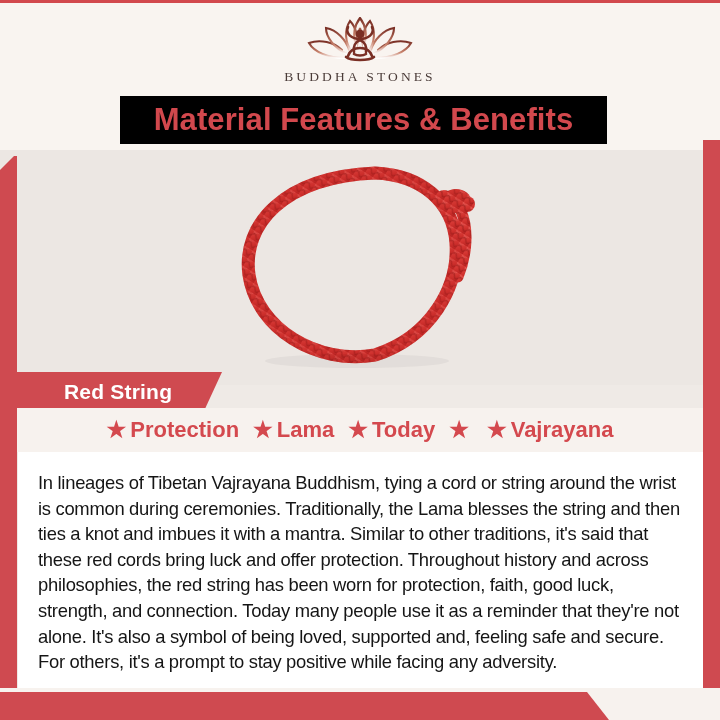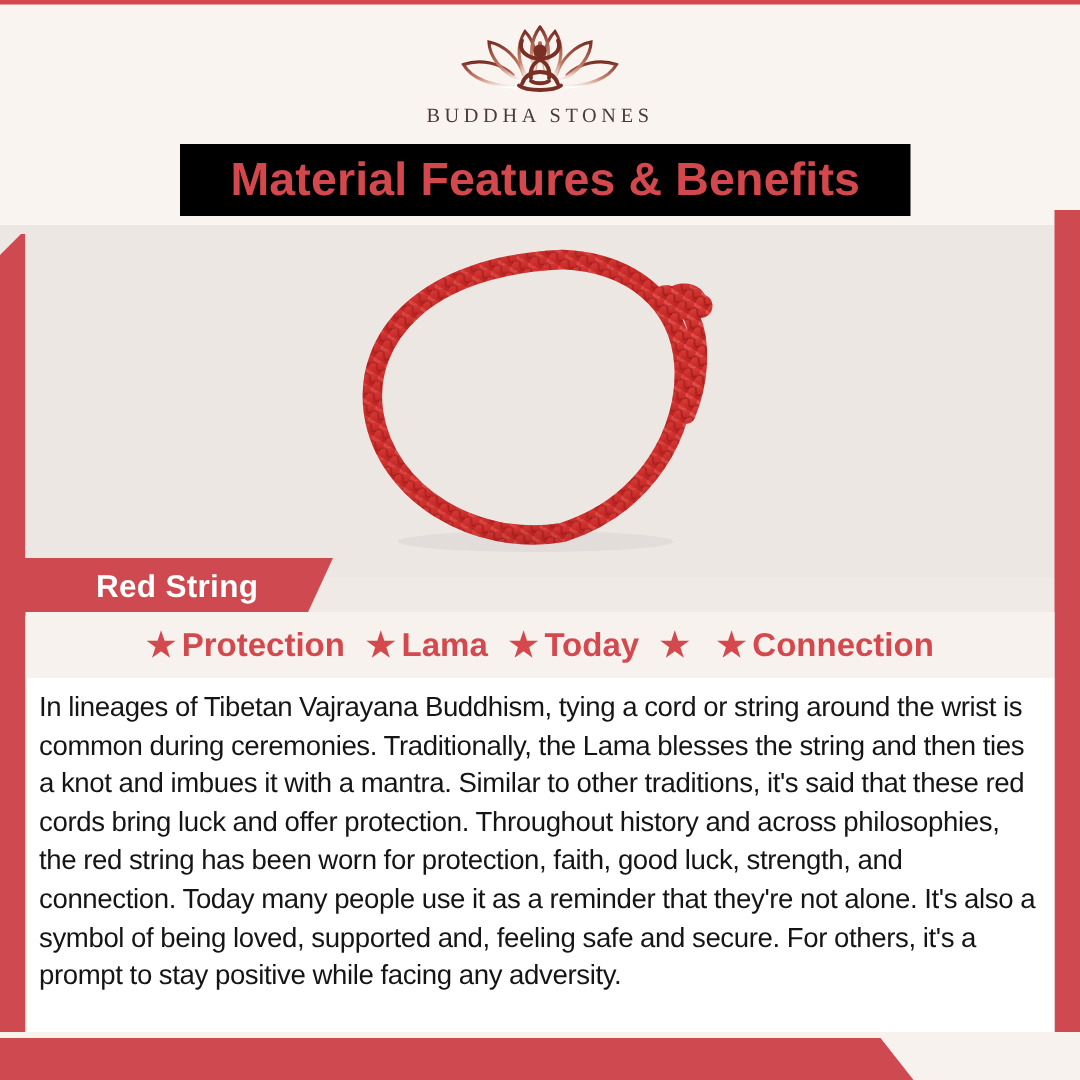--- a/index.html
+++ b/index.html
@@ -112,21 +112,21 @@
   .benefit + .benefit{margin-left:14px;}
 
   
   .text-panel{
     position:absolute;left:18px;top:452px;width:685px;height:236px;
     background:#ffffff;
     padding:6px 10px 0 8px;
     box-sizing:border-box;
   }
   .body-text{
-    margin:0;
+    margin:12px;
     font-family:"Liberation Sans", sans-serif;
     font-size:18.4px;
     line-height:25.6px;
     color:#151515;
     font-weight:normal;
     letter-spacing:-0.25px;
     word-spacing:-0.2px;
     text-align:left;
   }
 
@@ -247,21 +247,21 @@
     </span>
     <span class="benefit">
       <span class="star">★</span>
       <span>Today</span>
     </span>
     <span class="benefit">
       <span class="star">★</span>
     </span>
     <span class="benefit">
       <span class="star">★</span>
-      <span>Connection</span>
+      <span>Vajrayana</span>
     </span>
   </div>
 
   <div class="text-panel">
     <p class="body-text">In lineages of Tibetan Vajrayana Buddhism, tying a cord or string around the wrist is common during ceremonies. Traditionally, the Lama blesses the string and then ties a knot and imbues it with a mantra. Similar to other traditions, it's said that these red cords bring luck and offer protection. Throughout history and across philosophies, the red string has been worn for protection, faith, good luck, strength, and connection. Today many people use it as a reminder that they're not alone. It's also a symbol of being loved, supported and, feeling safe and secure. For others, it's a prompt to stay positive while facing any adversity.</p>
   </div>
 
   <div class="bottom-bg"></div>
   <div class="bottom-bar"></div>
 

